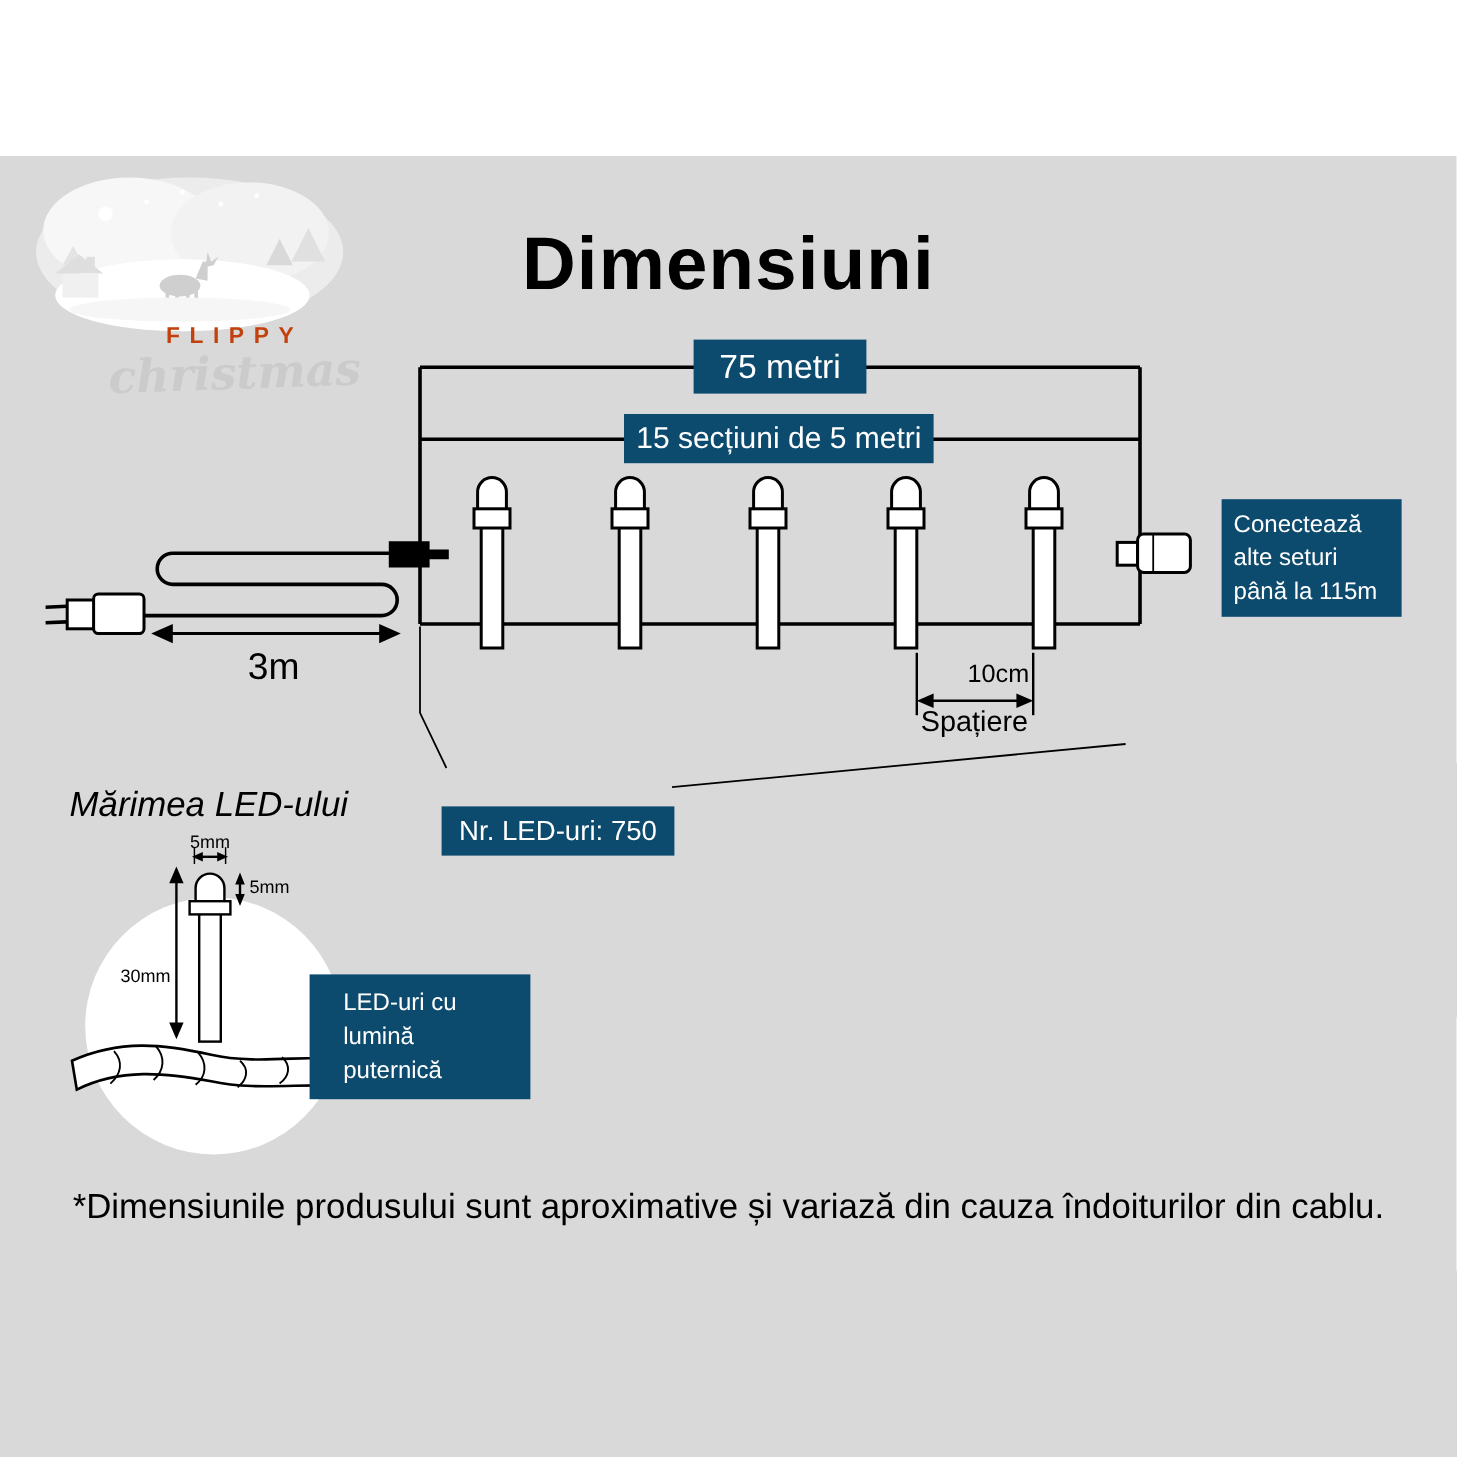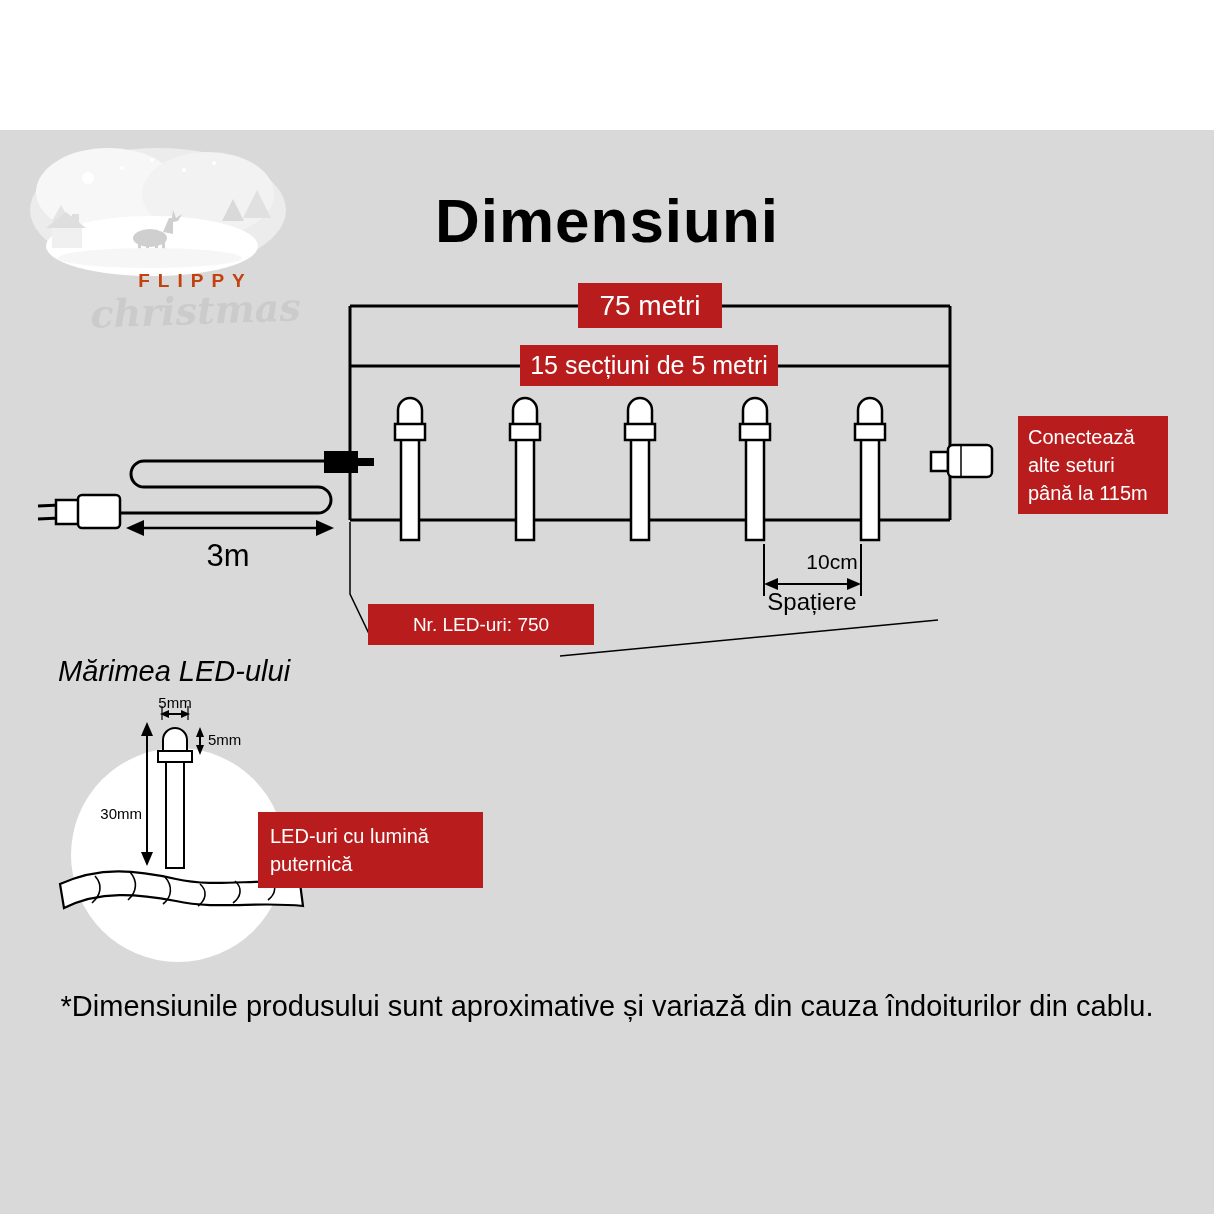--- a/index.html
+++ b/index.html
@@ -5,26 +5,26 @@
   * { margin:0; padding:0; box-sizing:border-box; }
   html,body { background:#fff; }
   body { font-family:"Liberation Sans", sans-serif; color:#000; }
   .stage { position:relative; width:1214px; height:1214px; background:#fff; overflow:hidden; }
   .panel { position:absolute; left:0; top:130px; width:1214px; height:1084px; background:#d9d9d9; z-index:0; }
   svg.art { position:absolute; left:0; top:0; z-index:1; }
   .txt { position:absolute; z-index:2; }
   .page-title { top:185px; left:0; width:1214px; text-align:center; font-size:62px; font-weight:700; letter-spacing:1px; }
   .logo-flippy { top:270px; left:118px; width:155px; text-align:center; font-size:19px; font-weight:600; letter-spacing:8px; color:#c2410c; }
   .logo-christmas { top:288px; left:88px; width:215px; text-align:center; font-family:"DejaVu Serif", serif; font-style:italic; font-weight:700; font-size:38px; color:#cbcbcb; transform:rotate(-2deg); }
-  .blackbox { background:#b91c1c; color:#fff; }
+  .blackbox { background:#0c4a6e; color:#fff; }
   .box-75 { top:283px; left:578px; width:144px; height:45px; line-height:45px; text-align:center; font-size:28px; }
   .box-sections { top:345px; left:520px; width:258px; height:41px; line-height:41px; text-align:center; font-size:25px; }
-  .box-ledcount { top:604px; left:368px; width:226px; height:41px; line-height:41px; text-align:center; font-size:19px; }
+  .box-ledcount { top:672px; left:368px; width:194px; height:41px; line-height:41px; text-align:center; font-size:23px; }
   .box-connect { top:416px; left:1018px; width:150px; padding:7px 10px; font-size:20px; line-height:1.4; text-align:left; }
-  .box-lednote { top:812px; left:258px; width:225px; padding:10px 12px; font-size:20px; line-height:1.4; text-align:left; }
+  .box-lednote { top:812px; left:258px; width:184px; padding:10px 28px; font-size:20px; line-height:1.4; text-align:left; }
   .t-3m { top:538px; left:166px; width:124px; text-align:center; font-size:31px; }
   .t-10cm { top:550px; left:780px; width:104px; text-align:center; font-size:21px; }
   .t-spatiere { top:588px; left:735px; width:154px; text-align:center; font-size:24px; }
   .t-marimea { top:655px; left:58px; font-size:29px;font-style:italic; }
   .t-5mm-w { top:694px; left:143px; width:64px; text-align:center; font-size:15px; }
   .t-5mm-h { top:731px; left:208px; font-size:15px; }
   .t-30mm { top:805px; left:94px; width:48px; text-align:right; font-size:15px; }
   .footnote { top:990px; left:0; width:1214px; text-align:center; font-size:29px; }
 </style>
 </head>

